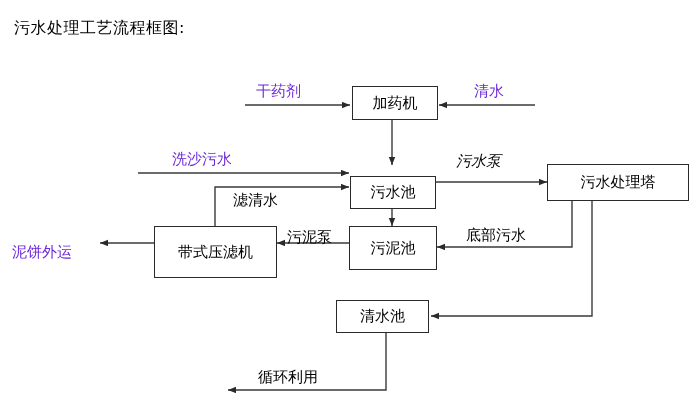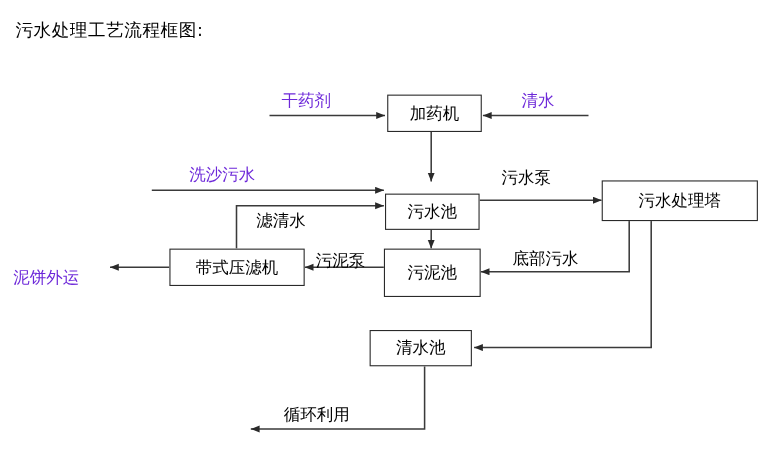--- a/index.html
+++ b/index.html
@@ -116,21 +116,21 @@
   </div>
 
   <div class="node" style="left:350px; top:166px; width:86px; height:33px;margin-top:10px;">
     <span>污水池</span>
   </div>
 
   <div class="node" style="left:547px; top:164px; width:142px; height:37px;text-align:right;">
     <span>污水处理塔</span>
   </div>
 
-  <div class="node" style="left:154px; top:226px; width:123px; height:34px;">
+  <div class="node" style="left:154px; top:226px; width:123px; height:52px;">
     <span>带式压滤机</span>
   </div>
 
   <div class="node" style="left:349px; top:226px; width:88px; height:44px;">
     <span>污泥池</span>
   </div>
 
   <div class="node" style="left:336px; top:300px; width:93px; height:33px;">
     <span>清水池</span>
   </div>
@@ -138,21 +138,21 @@
   <div class="term-label" style="left:256px; top:82px;">干药剂</div>
 
   <div class="term-label" style="left:474px; top:82px;">清水</div>
 
   <div class="term-label" style="left:172px; top:150px;">洗沙污水</div>
 
   <div class="term-label" style="left:12px; top:243px;">泥饼外运</div>
 
   <div class="edge-label" style="left:233px; top:191px;">滤清水</div>
 
-  <div class="edge-label" style="left:456px; top:152px;">污水泵</div>
+  <div class="edge-label" style="left:456px; top:152px;font-style:italic;">污水泵</div>
 
   <div class="edge-label" style="left:287px; top:228px;">污泥泵</div>
 
   <div class="edge-label" style="left:466px; top:226px;">底部污水</div>
 
   <div class="edge-label" style="left:258px; top:368px;">循环利用</div>
 
 </div>
 
 </body></html>

